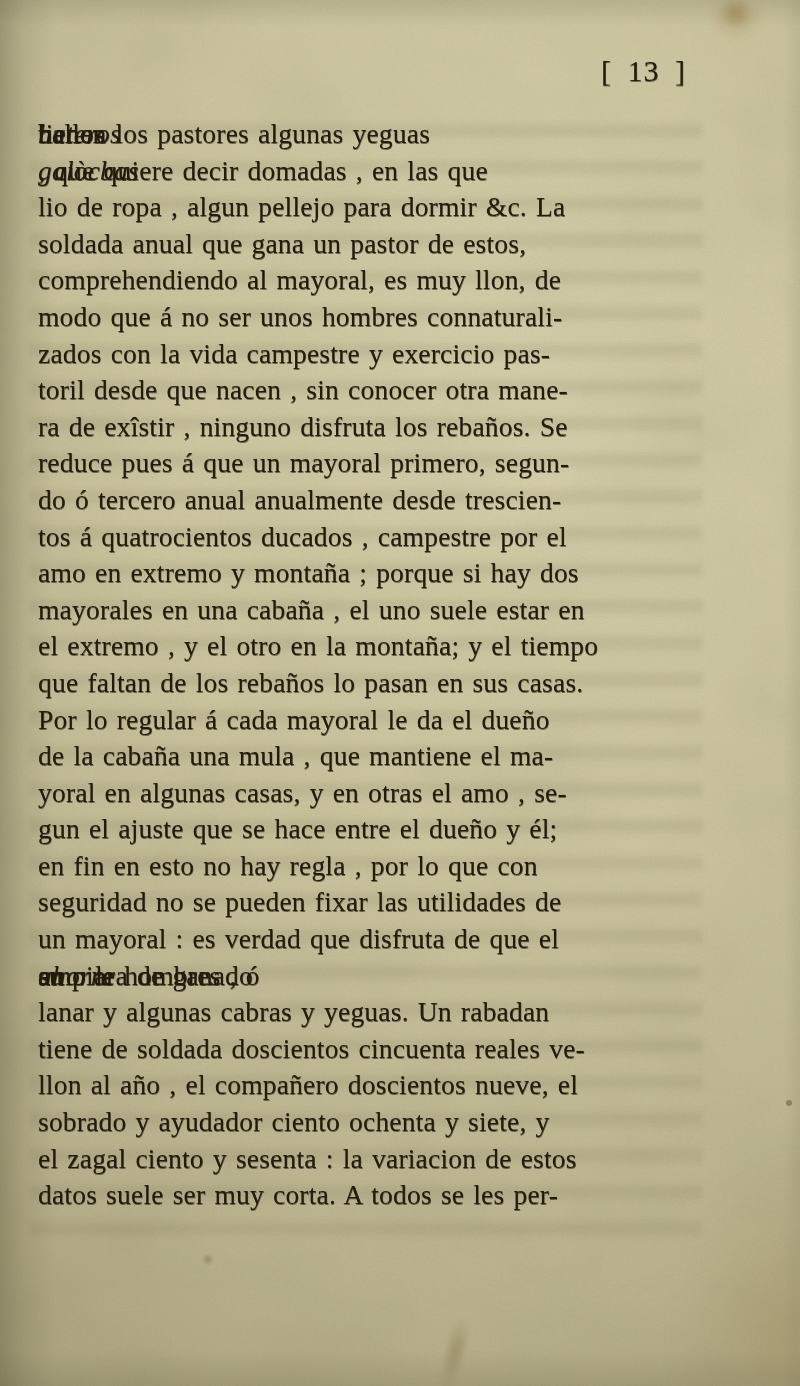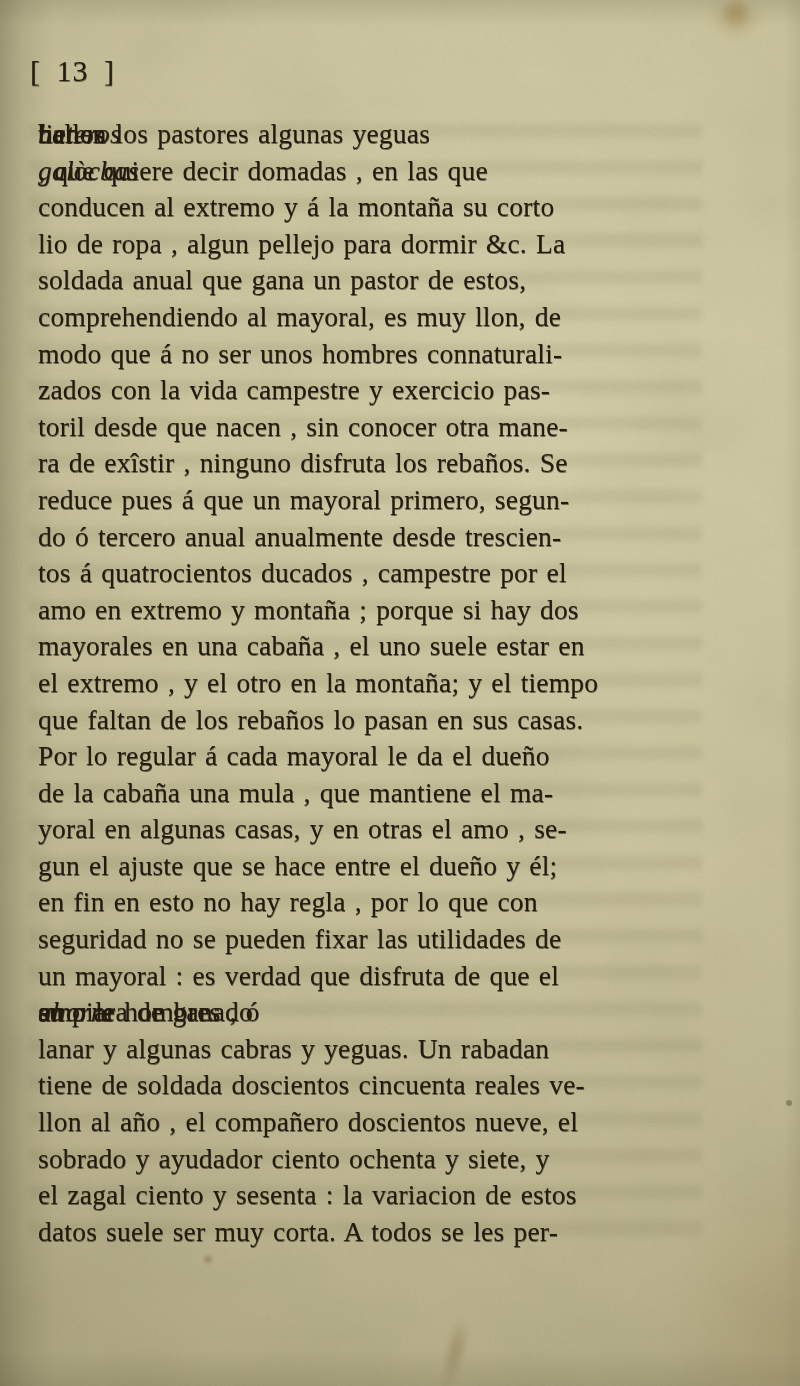--- a/index.html
+++ b/index.html
@@ -49,21 +49,21 @@
     filter:blur(6px);}
   .spot-a{left:202px;top:1254px;width:12px;height:11px;border-radius:50%;
     background:radial-gradient(circle,rgba(122,100,56,.55),rgba(122,100,56,0) 72%);
     filter:blur(1px);}
   .streak-a{left:448px;top:1316px;width:14px;height:74px;transform:rotate(14deg);
     background:linear-gradient(180deg,rgba(120,98,55,0),rgba(120,98,55,.35) 45%,rgba(120,98,55,.15) 80%,rgba(120,98,55,0));
     filter:blur(3px);}
   .speck-a{left:786px;top:1100px;width:6px;height:6px;border-radius:50%;
     background:rgba(60,50,28,.38);filter:blur(.5px);}
   
-  .page-number{top:49px;left:38px;width:656px;text-align:left;
+  .page-number{top:49px;left:38px;width:656px;text-align:right;
     font-size:30px;line-height:44px;color:var(--ink);
     letter-spacing:1px;word-spacing:7px;transform:translateX(-8px);
     text-shadow:.4px .5px .6px rgba(32,26,14,.55);}
   .text-block{top:116px;left:38px;width:656px;color:var(--ink);
     font-size:27.5px;line-height:36.6px;letter-spacing:.2px;word-spacing:2px;
     text-shadow:.4px .5px .6px rgba(32,26,14,.55);filter:blur(.2px);}
   .text-block .line{position:static;height:36.6px;
     text-align:justify;text-align-last:justify;}
   .text-block i{font-style:italic;}
 </style>
@@ -104,23 +104,20 @@
       <div class="line">
         <span>ballos </span>
         <i>hateros</i>
         <span> tienen los pastores algunas yeguas</span>
       </div>
       <div class="line">
         <i>galòcbas</i>
         <span>, que quiere decir domadas , en las que</span>
       </div>
       <div class="line">
-        <span>conducen al extremo y á la montaña su corto</span>
-      </div>
-      <div class="line">
         <span>lio de ropa , algun pellejo para dormir &amp;c. La</span>
       </div>
       <div class="line">
         <span>soldada anual que gana un pastor de estos,</span>
       </div>
       <div class="line">
         <span>comprehendiendo al mayoral, es muy llon, de</span>
       </div>
       <div class="line">
         <span>modo que á no ser unos hombres connaturali-</span>

